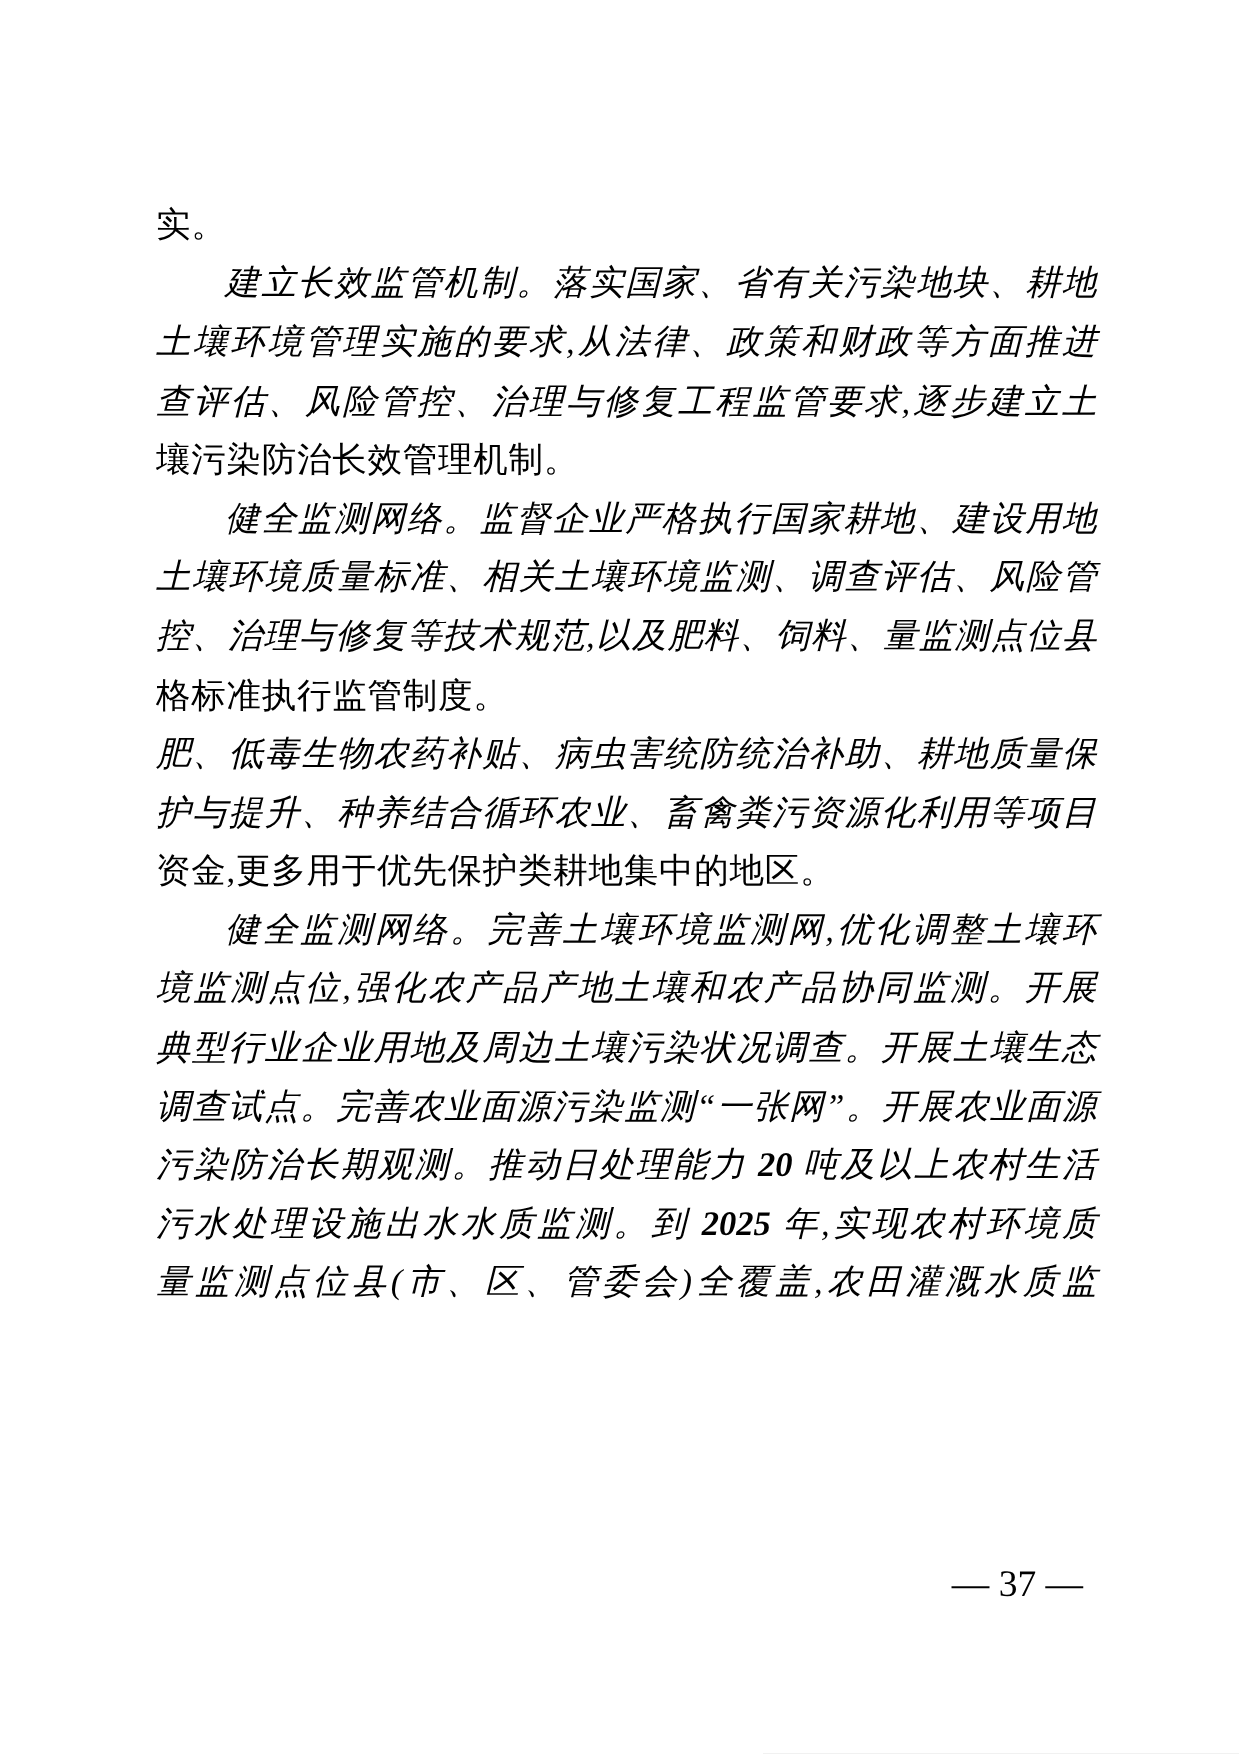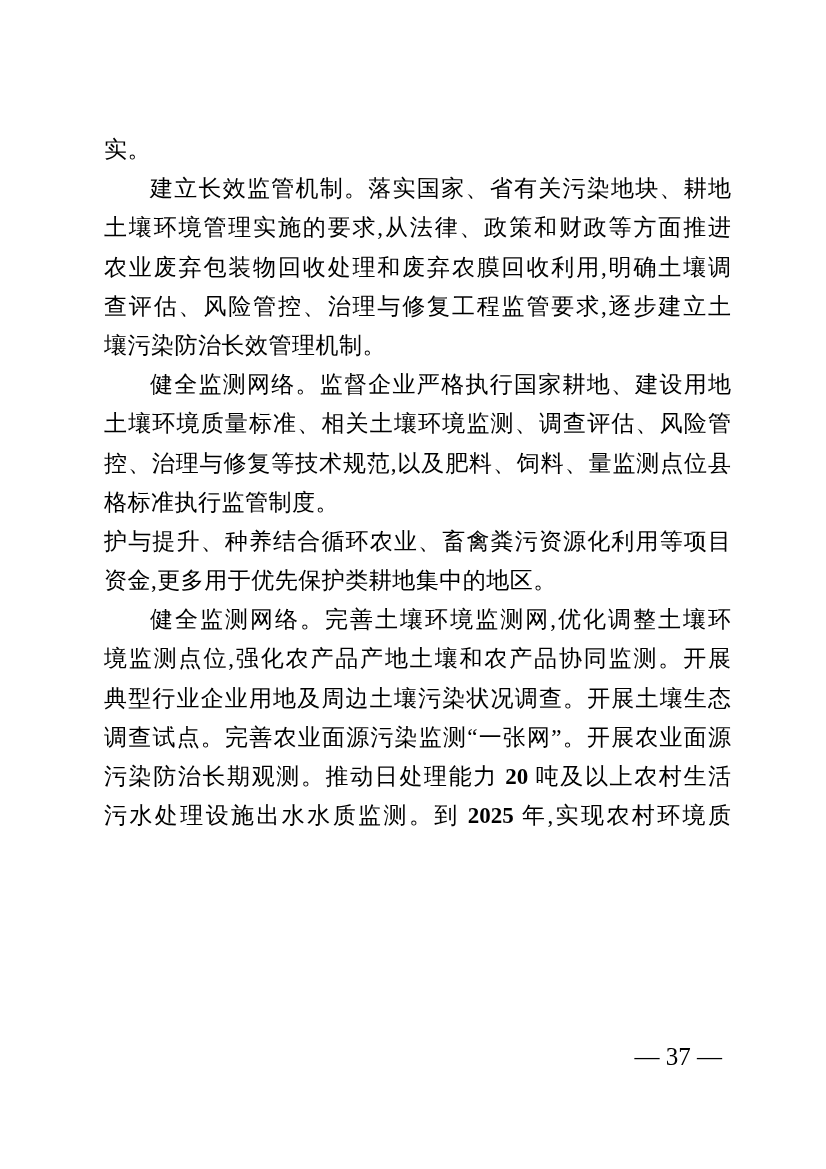--- a/index.html
+++ b/index.html
@@ -28,20 +28,21 @@
     line-height: 39.2px;
     font-size: 23px;
     white-space: nowrap;
     letter-spacing: 0.5px;
   }
   .line.fill {
     white-space: normal;
     text-align: justify;
     text-align-last: justify;
     letter-spacing: 0;
+    font-style: italic;
   }
   .line.indent { padding-left: 46px; }
   .line.bold { font-weight: bold; }
   .line b {
     font-weight: bold;
     font-family: "Liberation Serif", "DejaVu Serif", serif;
   }
   .footer {
     position: absolute;
     top: 1045px;
@@ -52,30 +53,31 @@
   }
 </style>
 </head>
 <body>
 
 <div class="page">
   <div class="textblock">
       <div class="line">实。</div>
       <div class="line fill indent">建立长效监管机制。落实国家、省有关污染地块、耕地</div>
       <div class="line fill">土壤环境管理实施的要求,从法律、政策和财政等方面推进</div>
-      <div class="line fill">农业废弃包装物回收处理和废弃农膜回收利用,明确土壤调</div>
       <div class="line fill">查评估、风险管控、治理与修复工程监管要求,逐步建立土</div>
       <div class="line">壤污染防治长效管理机制。</div>
       <div class="line fill indent">健全监测网络。监督企业严格执行国家耕地、建设用地</div>
       <div class="line fill">土壤环境质量标准、相关土壤环境监测、调查评估、风险管</div>
       <div class="line fill">控、治理与修复等技术规范,以及肥料、饲料、量监测点位县</div>
       <div class="line">格标准执行监管制度。</div>
+      <div class="line fill">肥、低毒生物农药补贴、病虫害统防统治补助、耕地质量保</div>
       <div class="line fill">护与提升、种养结合循环农业、畜禽粪污资源化利用等项目</div>
       <div class="line">资金,更多用于优先保护类耕地集中的地区。</div>
       <div class="line fill indent">健全监测网络。完善土壤环境监测网,优化调整土壤环</div>
       <div class="line fill">境监测点位,强化农产品产地土壤和农产品协同监测。开展</div>
       <div class="line fill">典型行业企业用地及周边土壤污染状况调查。开展土壤生态</div>
       <div class="line fill">调查试点。完善农业面源污染监测“一张网”。开展农业面源</div>
       <div class="line fill">污染防治长期观测。推动日处理能力 <b>20</b> 吨及以上农村生活</div>
       <div class="line fill">污水处理设施出水水质监测。到 <b>2025</b> 年,实现农村环境质</div>
+      <div class="line fill">量监测点位县(市、区、管委会)全覆盖,农田灌溉水质监</div>
     </div>
   <div class="footer">— 37 —</div>
 </div>
 
 </body></html>

